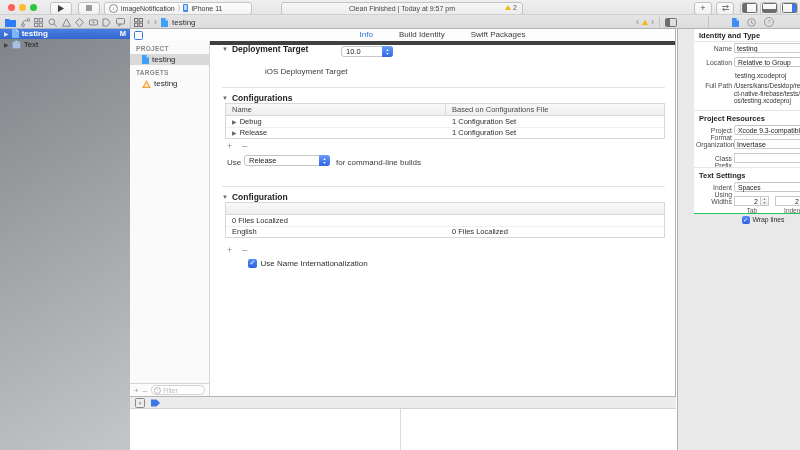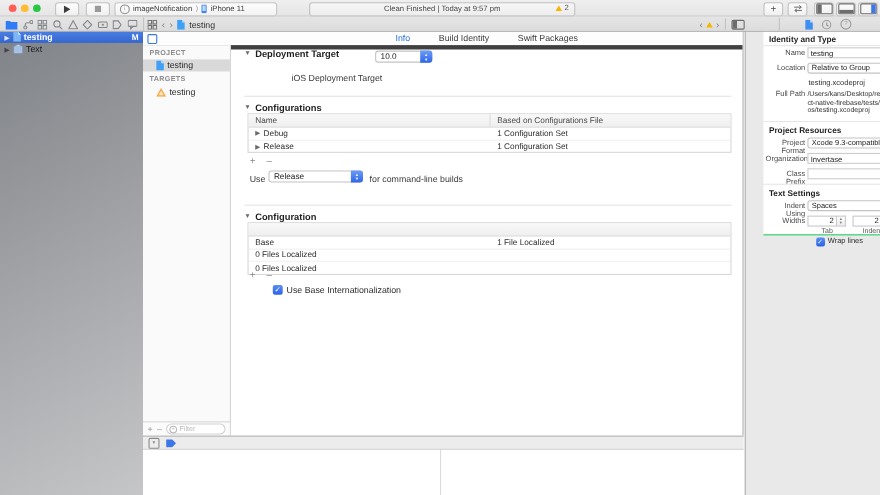--- a/index.html
+++ b/index.html
@@ -384,37 +384,34 @@
       <div class="hline" style="left:12px;right:10px;top:145px"></div>
 
       <div class="sec-head" style="left:12px;top:151px">
         <span class="disc">▼</span>
         <span>Configuration</span>
       </div>
       <div class="tbl" style="left:15px;top:161px;width:438px">
         <div class="thead">
         </div>
         <div class="tr">
-          <span class="c1">Base</span>
-          <span class="c2">1 File Localized</span>
+          <span class="c2">0 Files Localized</span>
         </div>
         <div class="tr">
-          <span class="c2">0 Files Localized</span>
-        </div>
-        <div class="tr">
+          <span class="c1">English</span>
           <span class="c2">0 Files Localized</span>
         </div>
       </div>
       <div class="pm" style="left:17px;top:204px">
         <span>+</span>
         <span>–</span>
       </div>
       <div class="cbrow" style="left:38px;top:218px">
         <span class="cb"></span>
-        <span>Use Base Internationalization</span>
+        <span>Use Name Internationalization</span>
       </div>
     </div>
   </div>
 
   <div class="debugbar">
     <span class="boxchev"></span>
     <svg width="9" height="8" viewBox="0 0 9 8">
         <path d="M0 .5h5.5L9 4 5.5 7.5H0z" fill="#3d76e8"></path>
       </svg>
   </div>

